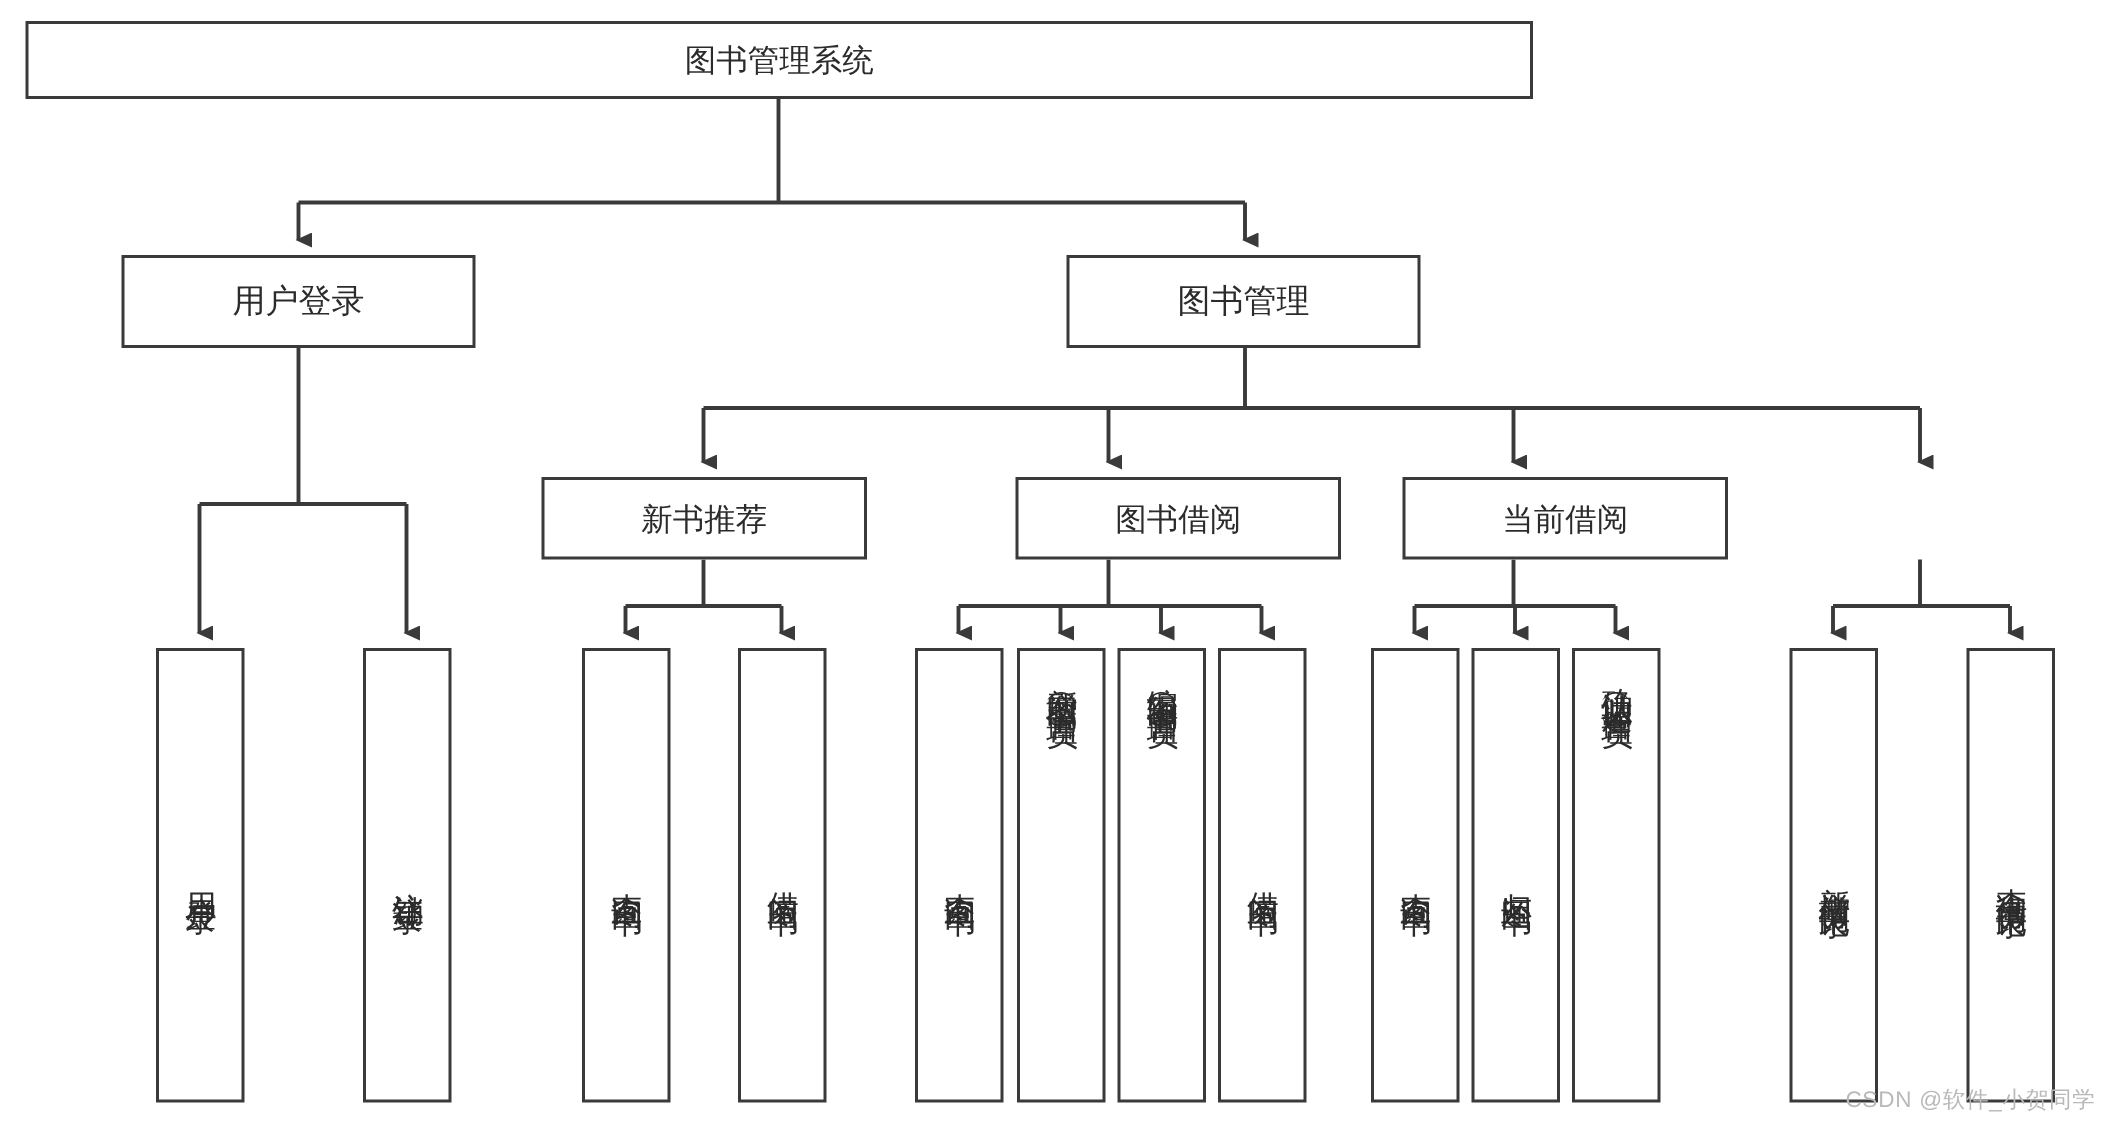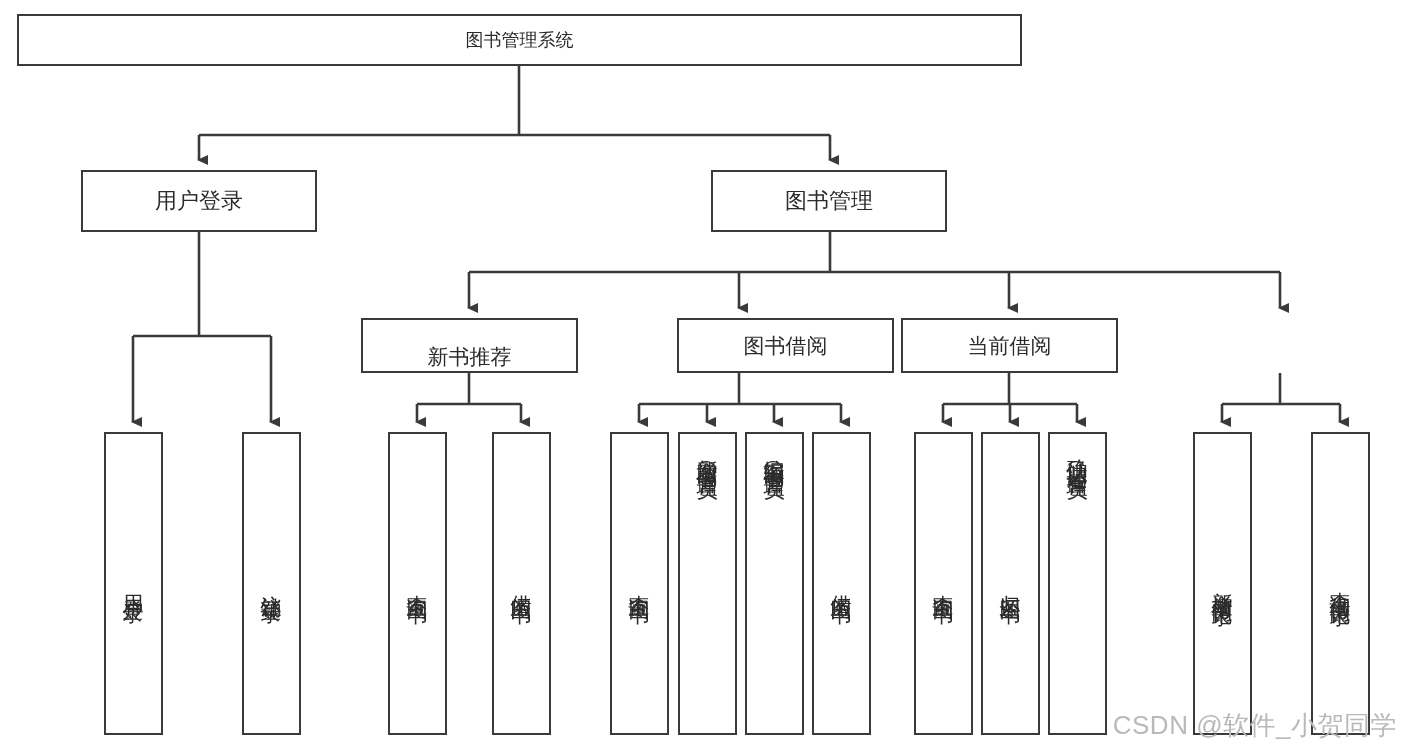--- a/index.html
+++ b/index.html
@@ -29,21 +29,21 @@
     position: absolute;
     box-sizing: border-box;
     border: 2px solid #3a3a3a;
     background: #ffffff;
     display: flex;
     align-items: center;
     justify-content: center;
     color: #2b2b2b;
   }
   .node.root {
-    font-size: 18px;
+    font-size: 21px;
   }
   .node.l2 {
     font-size: 22px;
   }
   .node.l3 {
     font-size: 21px;
   }
   .node.leaf {
     font-size: 21px;
     padding: 8px 0;
@@ -66,21 +66,21 @@
     width: 100%;
     height: 100%;
   }
   .leaf.center-mid .leaf-inner {
     align-items: center;
   }
   .watermark {
     position: absolute;
     right: 8px;
     bottom: 4px;
-    font-size: 26px;
+    font-size: 15px;
     color: #b9b9b9;
     white-space: nowrap;
     letter-spacing: 0.5px;
   }
 </style>
 </head>
 <body>
 
 <div id="canvas">
 
@@ -138,27 +138,27 @@
     <span class="htext">图书管理系统</span>
   </div>
 
   <div class="node l2" style="left:81px; top:170px; width:236px; height:62px;">
     <span class="htext">用户登录</span>
   </div>
   <div class="node l2" style="left:711px; top:170px; width:236px; height:62px;">
     <span class="htext">图书管理</span>
   </div>
 
-  <div class="node l3" style="left:361px; top:318px; width:217px; height:55px;align-items:flex-end;">
+  <div class="node l3" style="left:361px; top:318px; width:217px; height:55px;">
     <span class="htext">新书推荐</span>
   </div>
   <div class="node l3" style="left:631px; top:318px; width:217px; height:55px;margin-left:46px;">
     <span class="htext">图书借阅</span>
   </div>
-  <div class="node l3" style="left:901px; top:318px; width:217px; height:55px;">
+  <div class="node l3" style="left:935px; top:318px; width:217px; height:55px;">
     <span class="htext">当前借阅</span>
   </div>
 
   <div class="node leaf center-mid" style="left:104px; top:432px; width:59px; height:303px;">
     <div class="leaf-inner">
       <span class="vtext">用户登录</span>
     </div>
   </div>
   <div class="node leaf center-mid" style="left:242px; top:432px; width:59px; height:303px;">
     <div class="leaf-inner">

